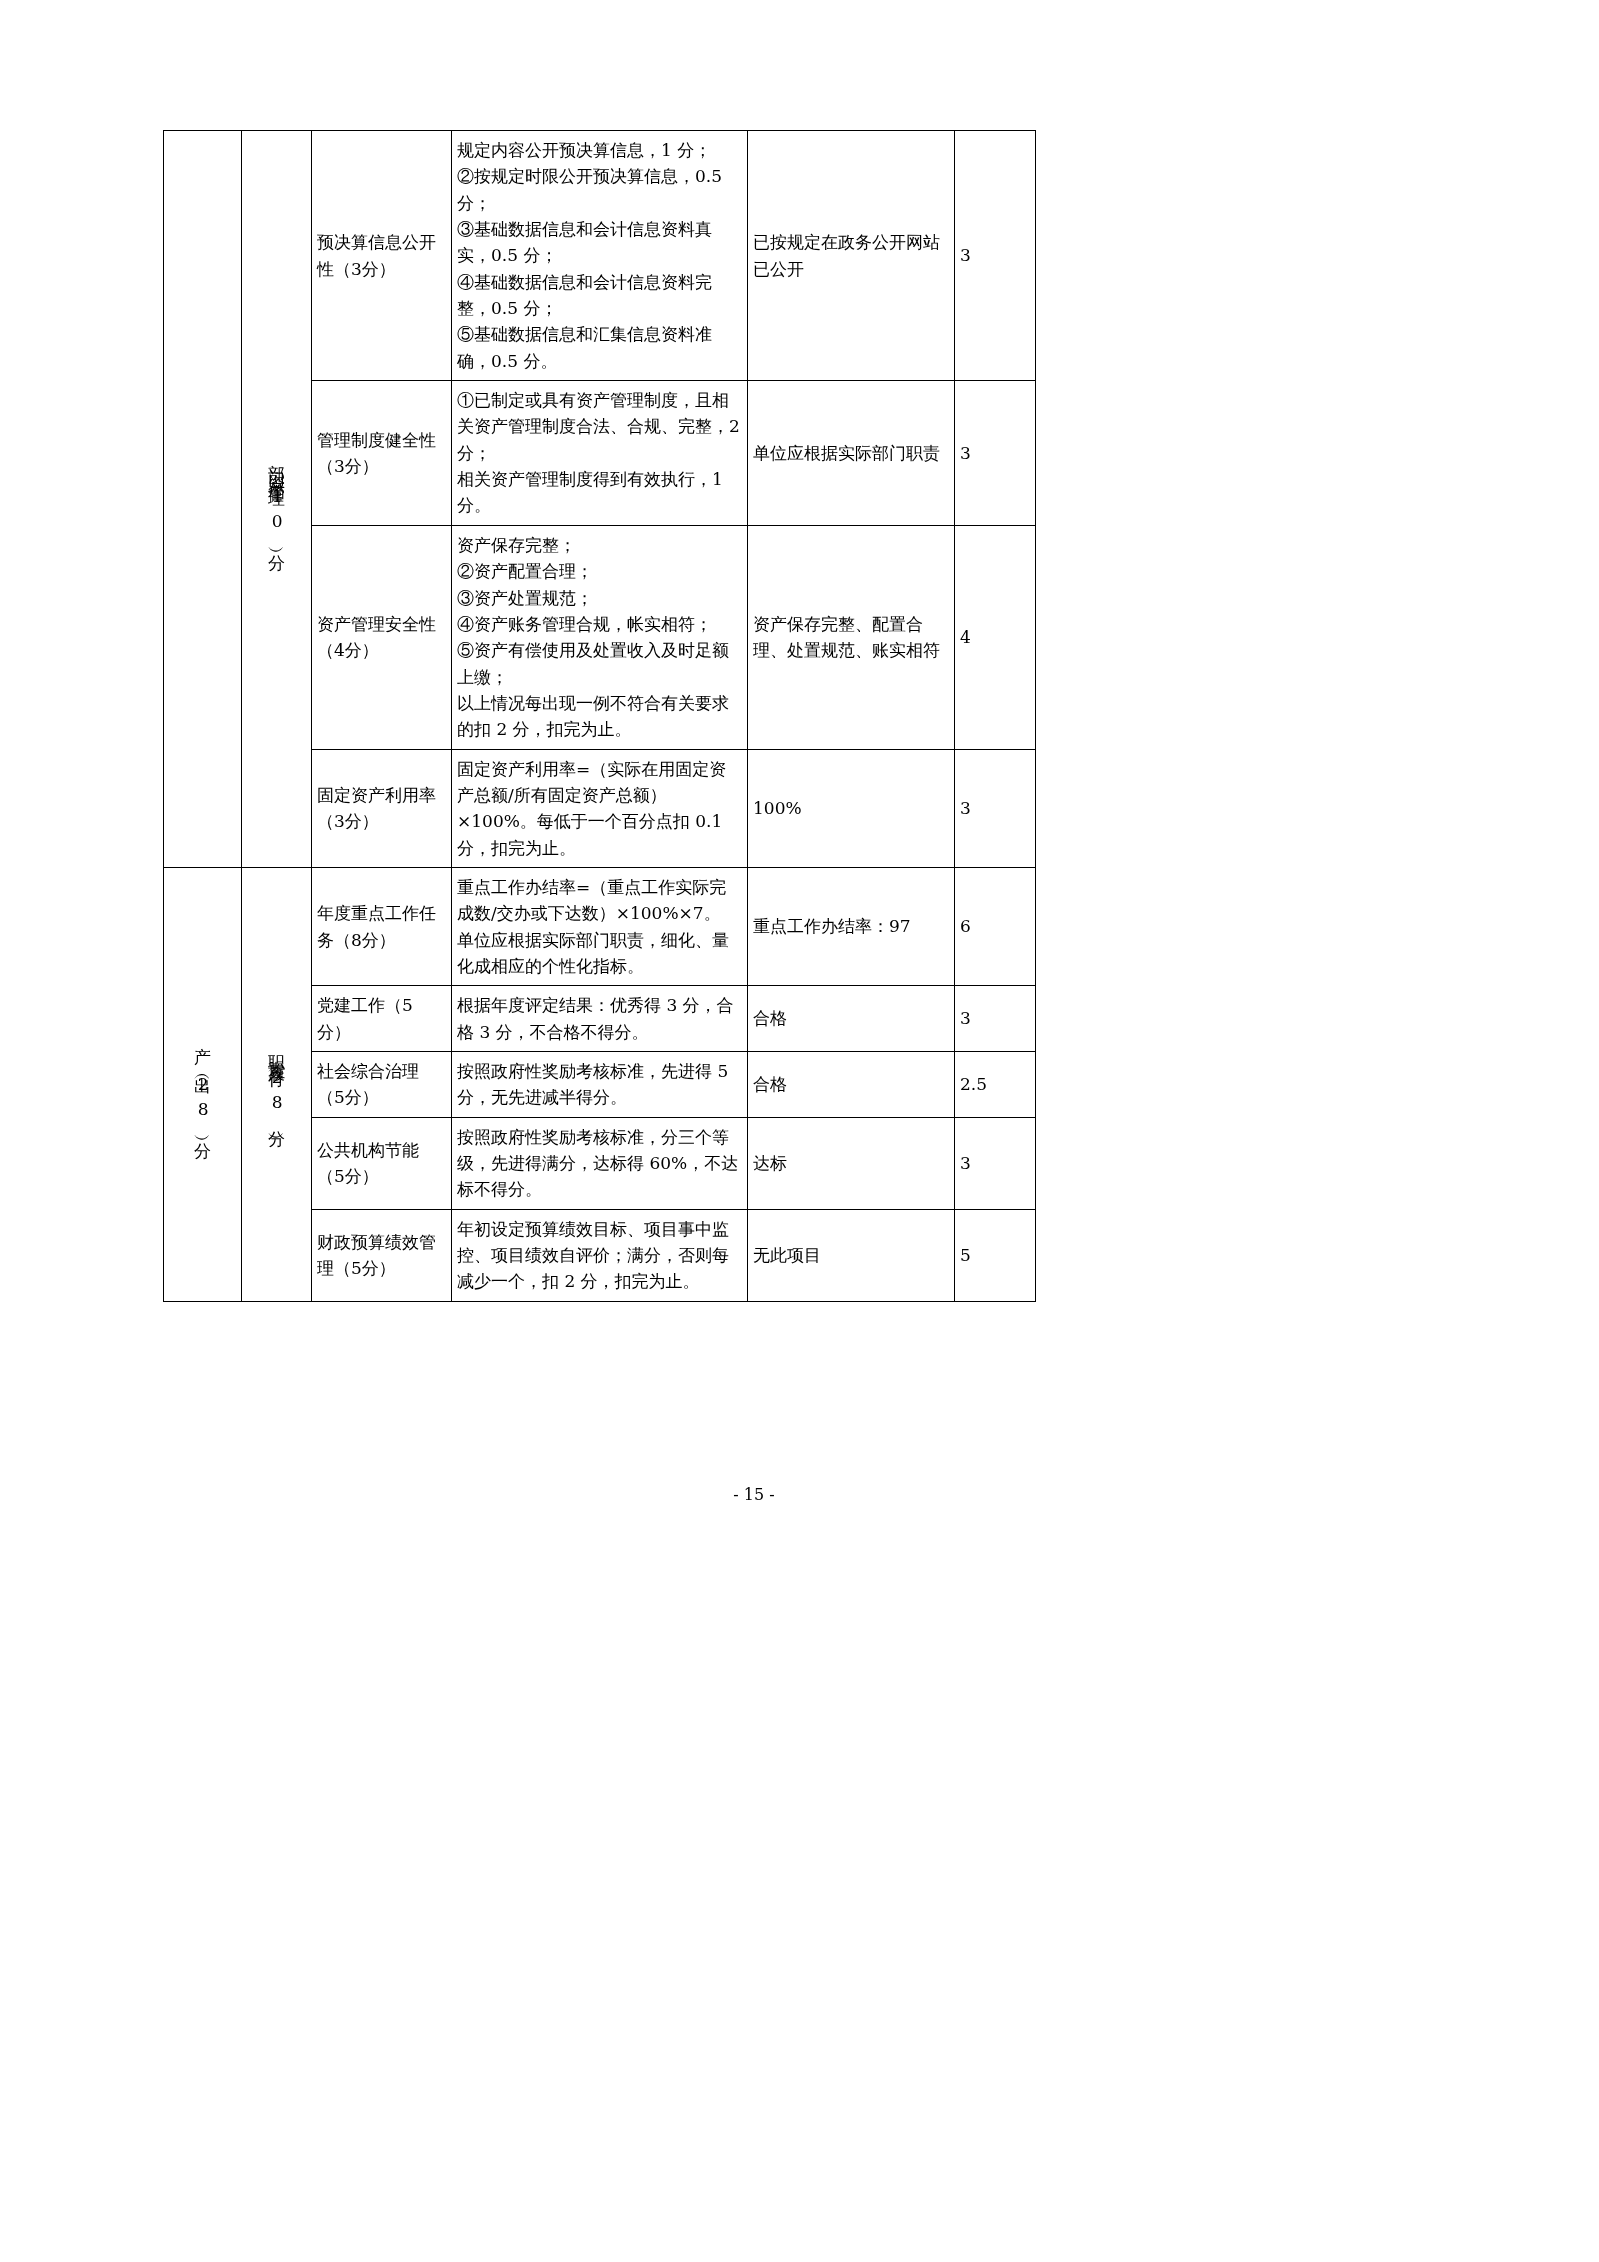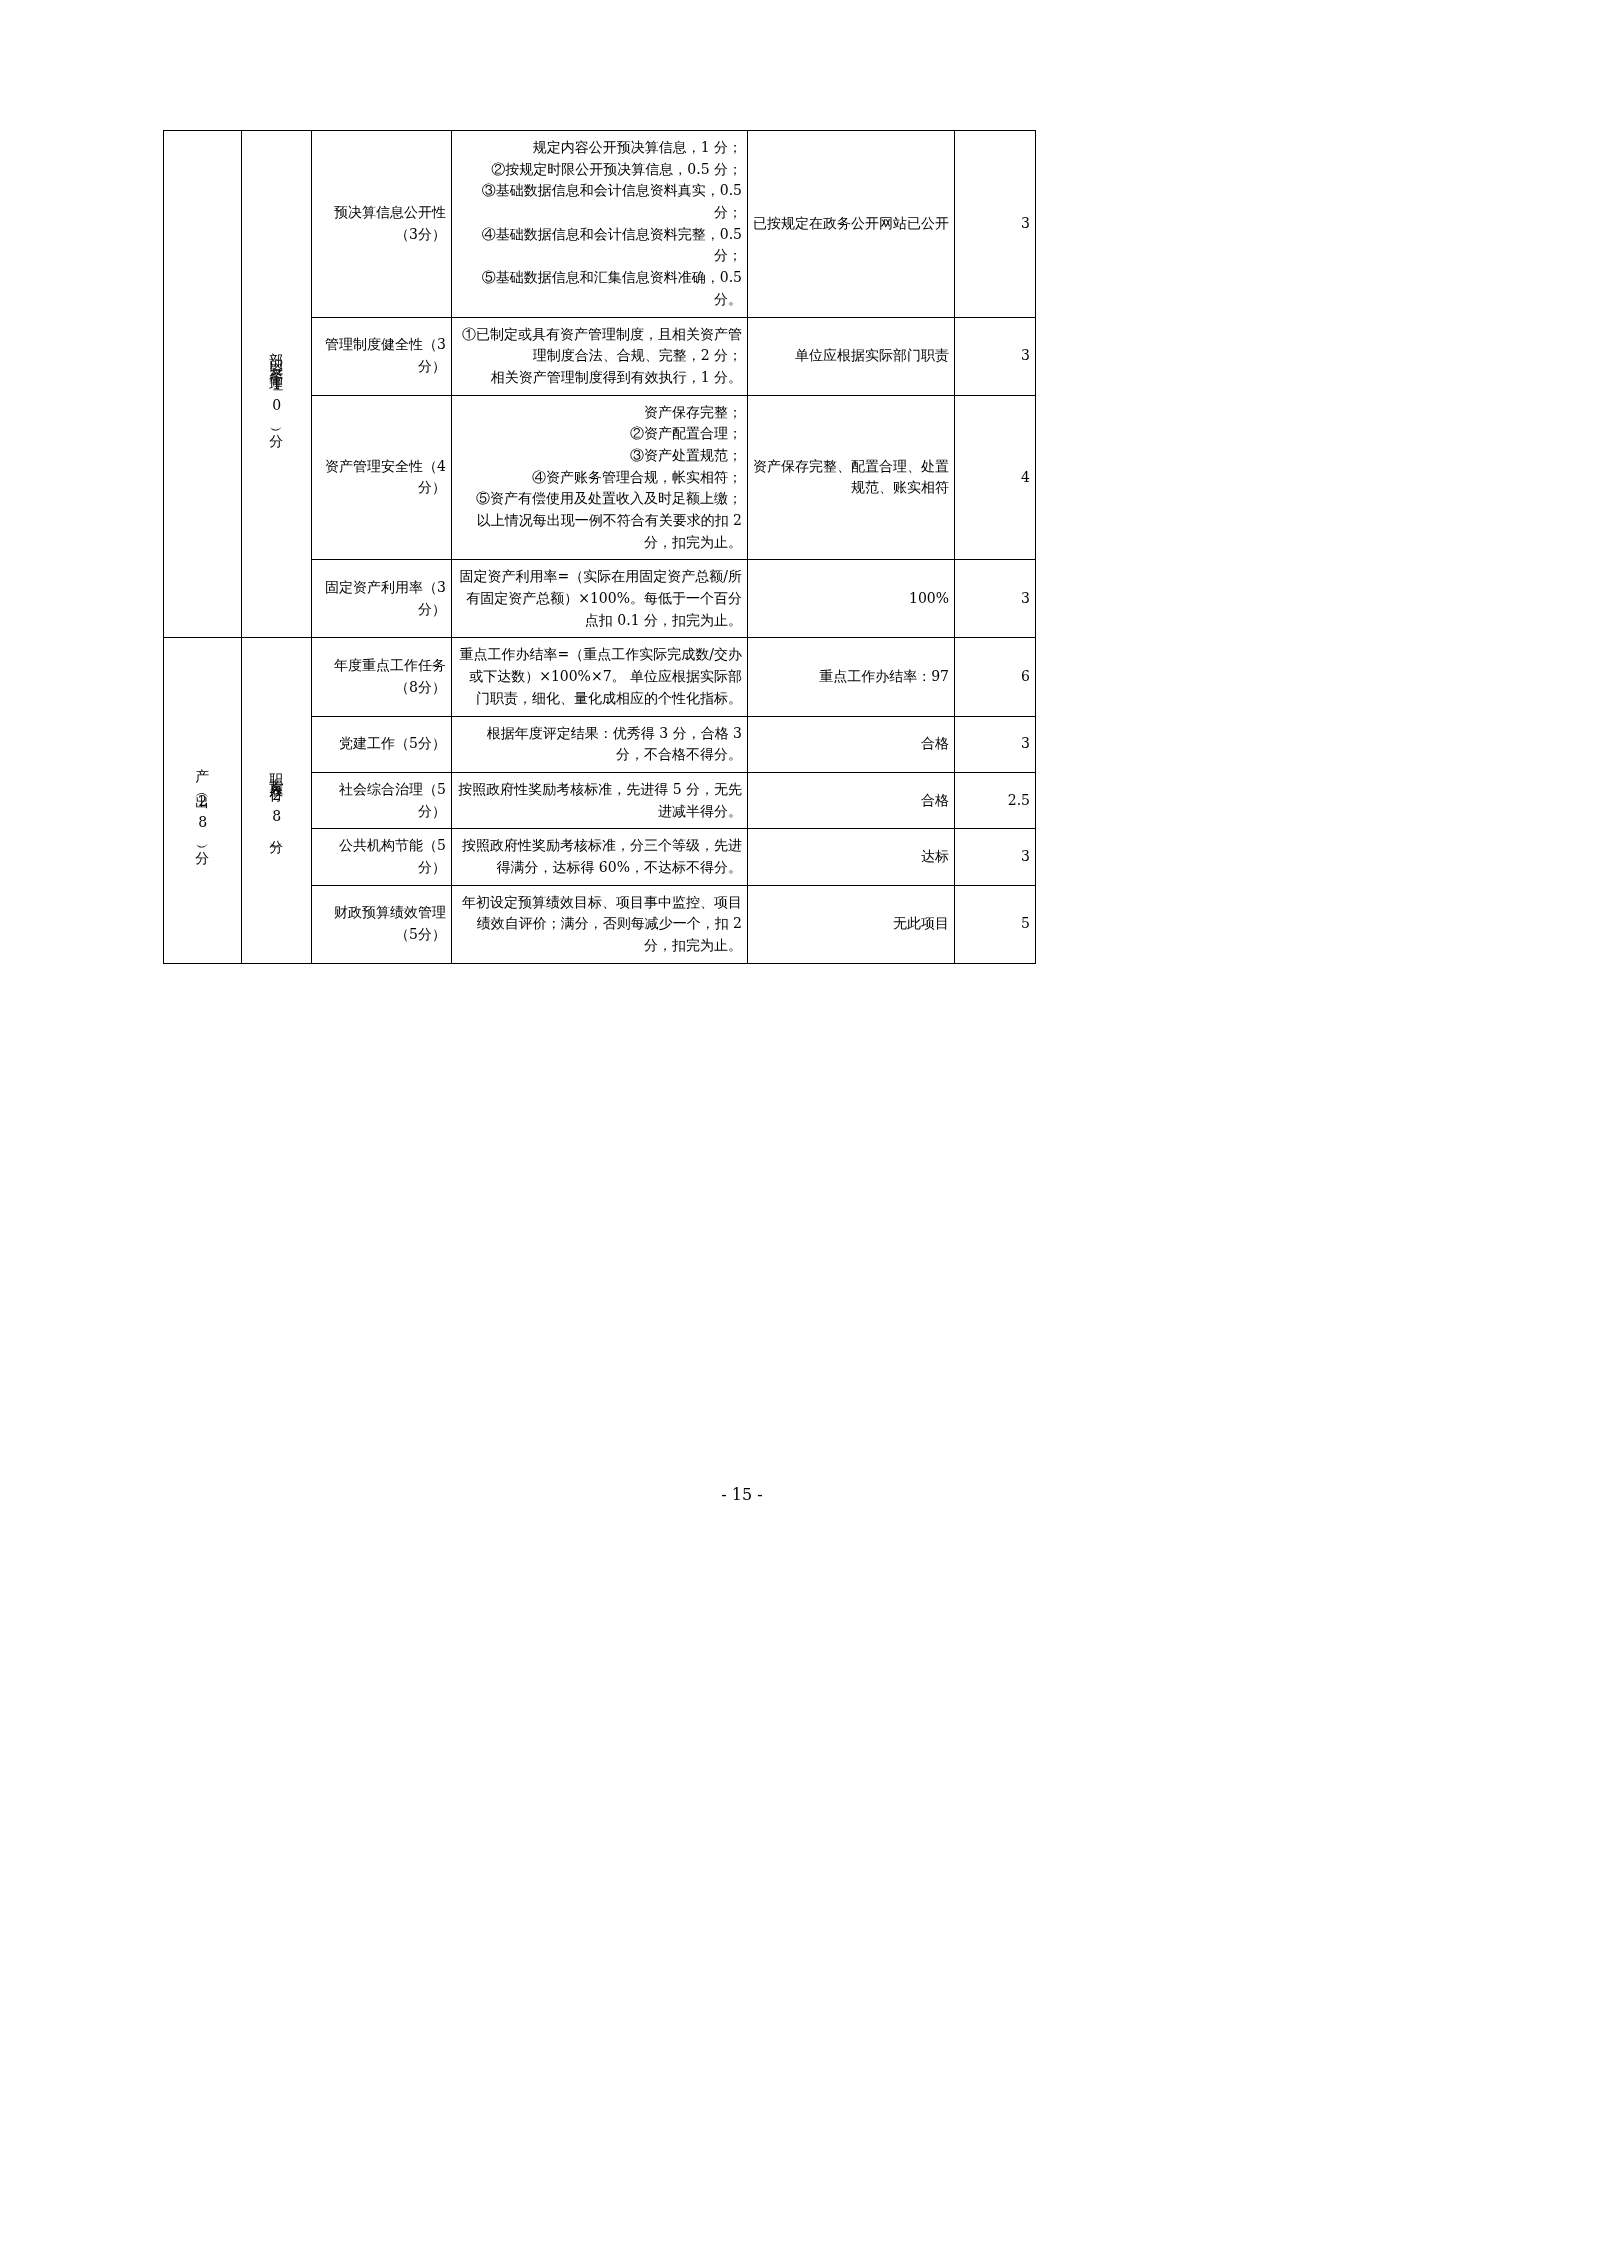--- a/index.html
+++ b/index.html
@@ -26,22 +26,22 @@
     left: 163px;
     top: 130px;
     width: 872px;
     border-collapse: collapse;
     table-layout: fixed;
   }
   table.perf td {
     border: 1.5px solid #000;
     padding: 6px 5px;
     vertical-align: middle;
-    text-align: right;
-    font-size: 14px;
+    text-align: left;
+    font-size: 17px;
     line-height: 1.55;
     font-family: "DejaVu Serif", "Liberation Serif", serif;
   }
   
   col.c1 { width: 78px; }
   col.c2 { width: 70px; }
   col.c3 { width: 140px; }
   col.c4 { width: 296px; }
   col.c5 { width: 207px; }
   col.c6 { width: 81px; }
@@ -65,21 +65,21 @@
     text-align: center;
   }
   .desc {
     text-align: center;
   }
   .num {
     text-align: center;
   }
   .pagenum {
     position: absolute;
-    left: 4px;
+    left: 16px;
     top: 1485px;
     width: 1476px;
     text-align: center;
     font-size: 16px;
     font-family: "DejaVu Serif", "Liberation Serif", serif;
   }
   .nowrapnum { white-space: nowrap; }
 </style>
 </head>
 <body>

